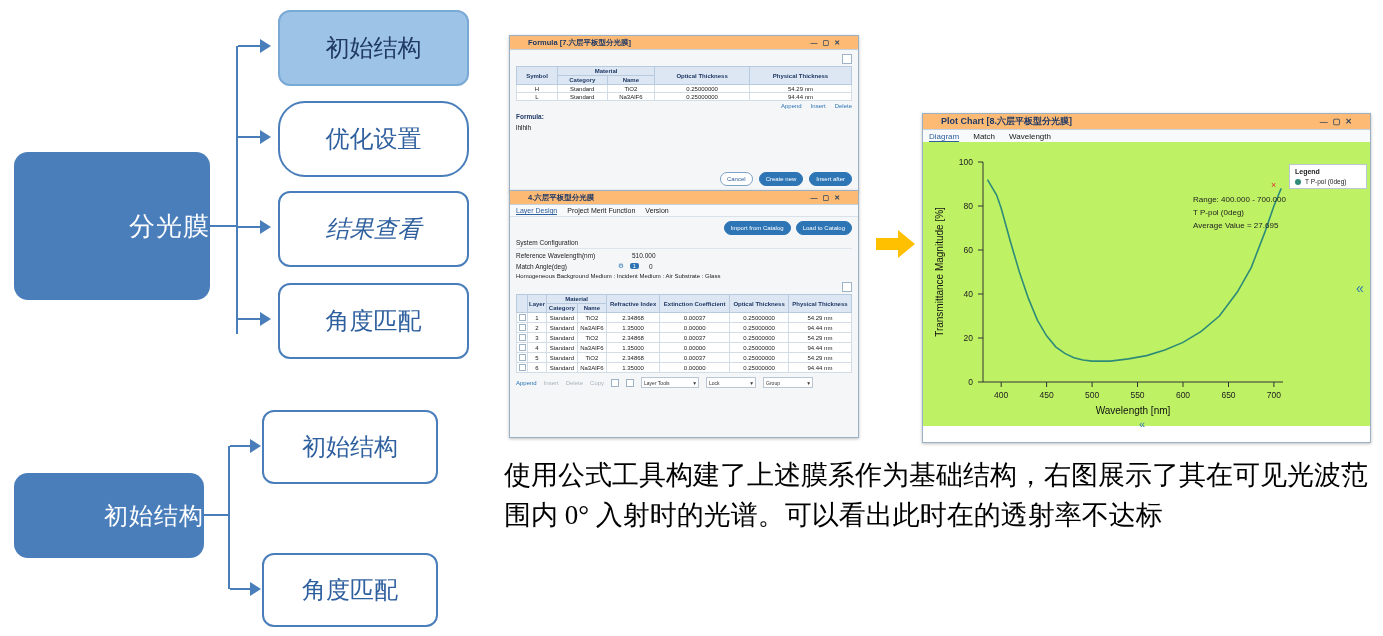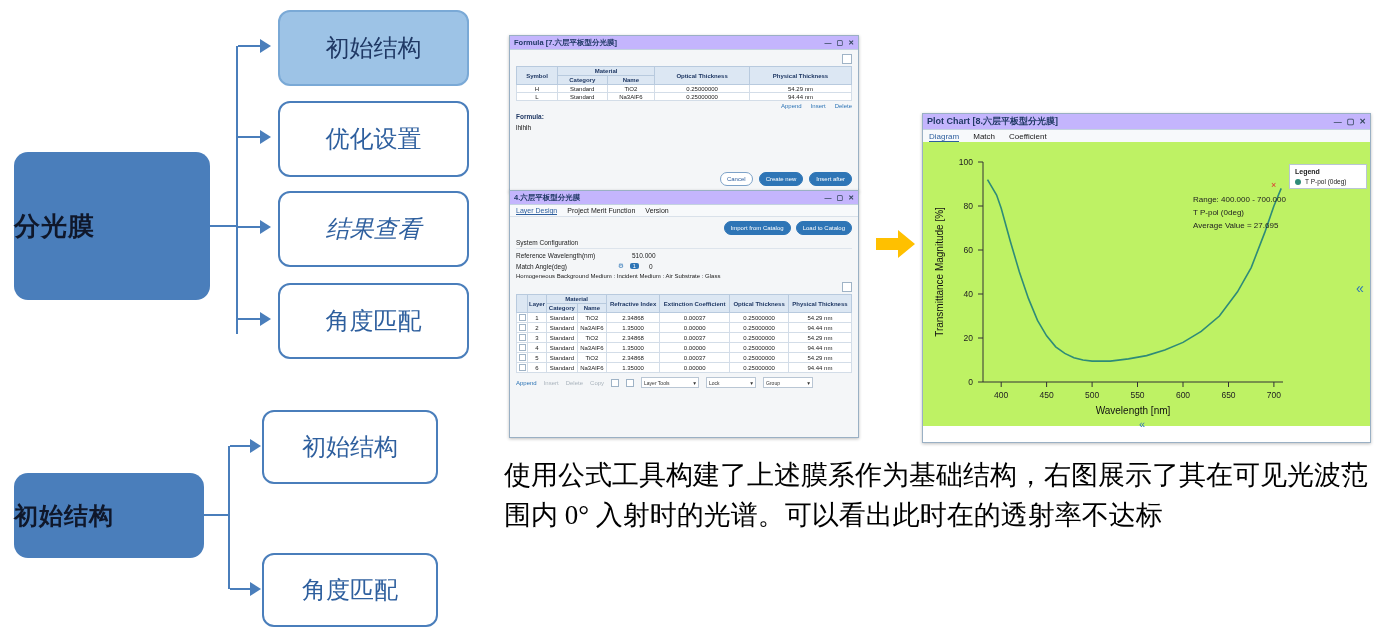--- a/index.html
+++ b/index.html
@@ -9,26 +9,25 @@
     font-family:"Liberation Sans", sans-serif;
     position:relative;
     overflow:hidden;
     color:#000;
   }
 
   
   .node-main{
     position:absolute;
     background:#4a7ebb;
-    color:#0f172a;
+    color:#ffffff;
     border-radius:14px;
-    display:flex;align-items:center;justify-content:flex-start;
+    display:flex;align-items:center;justify-content:flex-end;
     font-size:26px;
     letter-spacing:1px;
-    font-weight:bold;
   }
   .node-sub{
     position:absolute;
     background:#ffffff;
     color:#2e5f9e;
     border:2px solid #4a7ebb;
     border-radius:12px;
     display:flex;align-items:center;justify-content:center;
     font-size:24px;
   }
@@ -48,24 +47,24 @@
   
   .win{
     position:absolute;
     background:#f4f6f8;
     border:1px solid #9ab0c4;
     box-shadow:0 1px 3px rgba(0,0,0,.25);
     font-size:7px;
   }
   .win-title{
     height:13px;
-    background:#c4b5fd;
+    background:#fdba74;
     border-bottom:1px solid #c3d2e0;
     display:flex;align-items:center;
-    padding:0 4px;
+    padding:0 18px;
     font-size:7.5px;
     font-weight:bold;
     color:#1f3864;
   }
   .win-title .t{flex:1;overflow:hidden;white-space:nowrap;}
   .win-btns{display:flex;gap:5px;font-size:7px;color:#33475b;}
   .win-btns span{cursor:default;}
   .menubar{
     height:11px;display:flex;align-items:center;gap:10px;
     padding:0 6px;font-size:7px;color:#1a1a1a;
@@ -144,21 +143,21 @@
 
   <div class="conn" style="left:238px;top:226px;width:24px;height:2px;"></div>
   <div class="arrowhead" style="left:260px;top:220px;"></div>
 
   <div class="conn" style="left:238px;top:318px;width:24px;height:2px;"></div>
   <div class="arrowhead" style="left:260px;top:312px;"></div>
 
   <div class="node-sub filled" style="left:278px;top:10px;width:187px;height:72px;">
     <span>初始结构</span>
   </div>
-  <div class="node-sub" style="left:278px;top:101px;width:187px;height:72px;">
+  <div class="node-sub" style="left:278px;top:101px;width:187px;height:72px;border-radius:27px;">
     <span>优化设置</span>
   </div>
   <div class="node-sub" style="left:278px;top:191px;width:187px;height:72px;font-style:italic;">
     <span>结果查看</span>
   </div>
   <div class="node-sub" style="left:278px;top:283px;width:187px;height:72px;">
     <span>角度匹配</span>
   </div>
 
   <div class="node-main" style="left:14px;top:473px;width:190px;height:85px;font-size:24px;">
@@ -394,21 +393,21 @@
     <span class="win-btns" style="font-size:8px;">
       <span>—</span>
       <span>▢</span>
       <span>✕</span>
     </span>
   </div>
 
   <div class="menubar" style="height:13px;font-size:8px;gap:14px;">
     <span class="mi active">Diagram</span>
     <span class="mi">Match</span>
-    <span class="mi">Coefficient</span>
+    <span class="mi">Wavelength</span>
   </div>
 
   <div style="position:absolute;left:0;top:28px;width:447px;height:284px;background:#bef264;">
     <svg width="447" height="284" viewBox="0 0 447 284">
 
       <line x1="60" y1="20" x2="60" y2="240" stroke="#333" stroke-width="1"></line>
       <line x1="60" y1="240" x2="360" y2="240" stroke="#333" stroke-width="1"></line>
 
       <g font-size="8.5" fill="#222" font-family="Liberation Sans, sans-serif">
         <line x1="55" y1="20" x2="60" y2="20" stroke="#333"></line>

